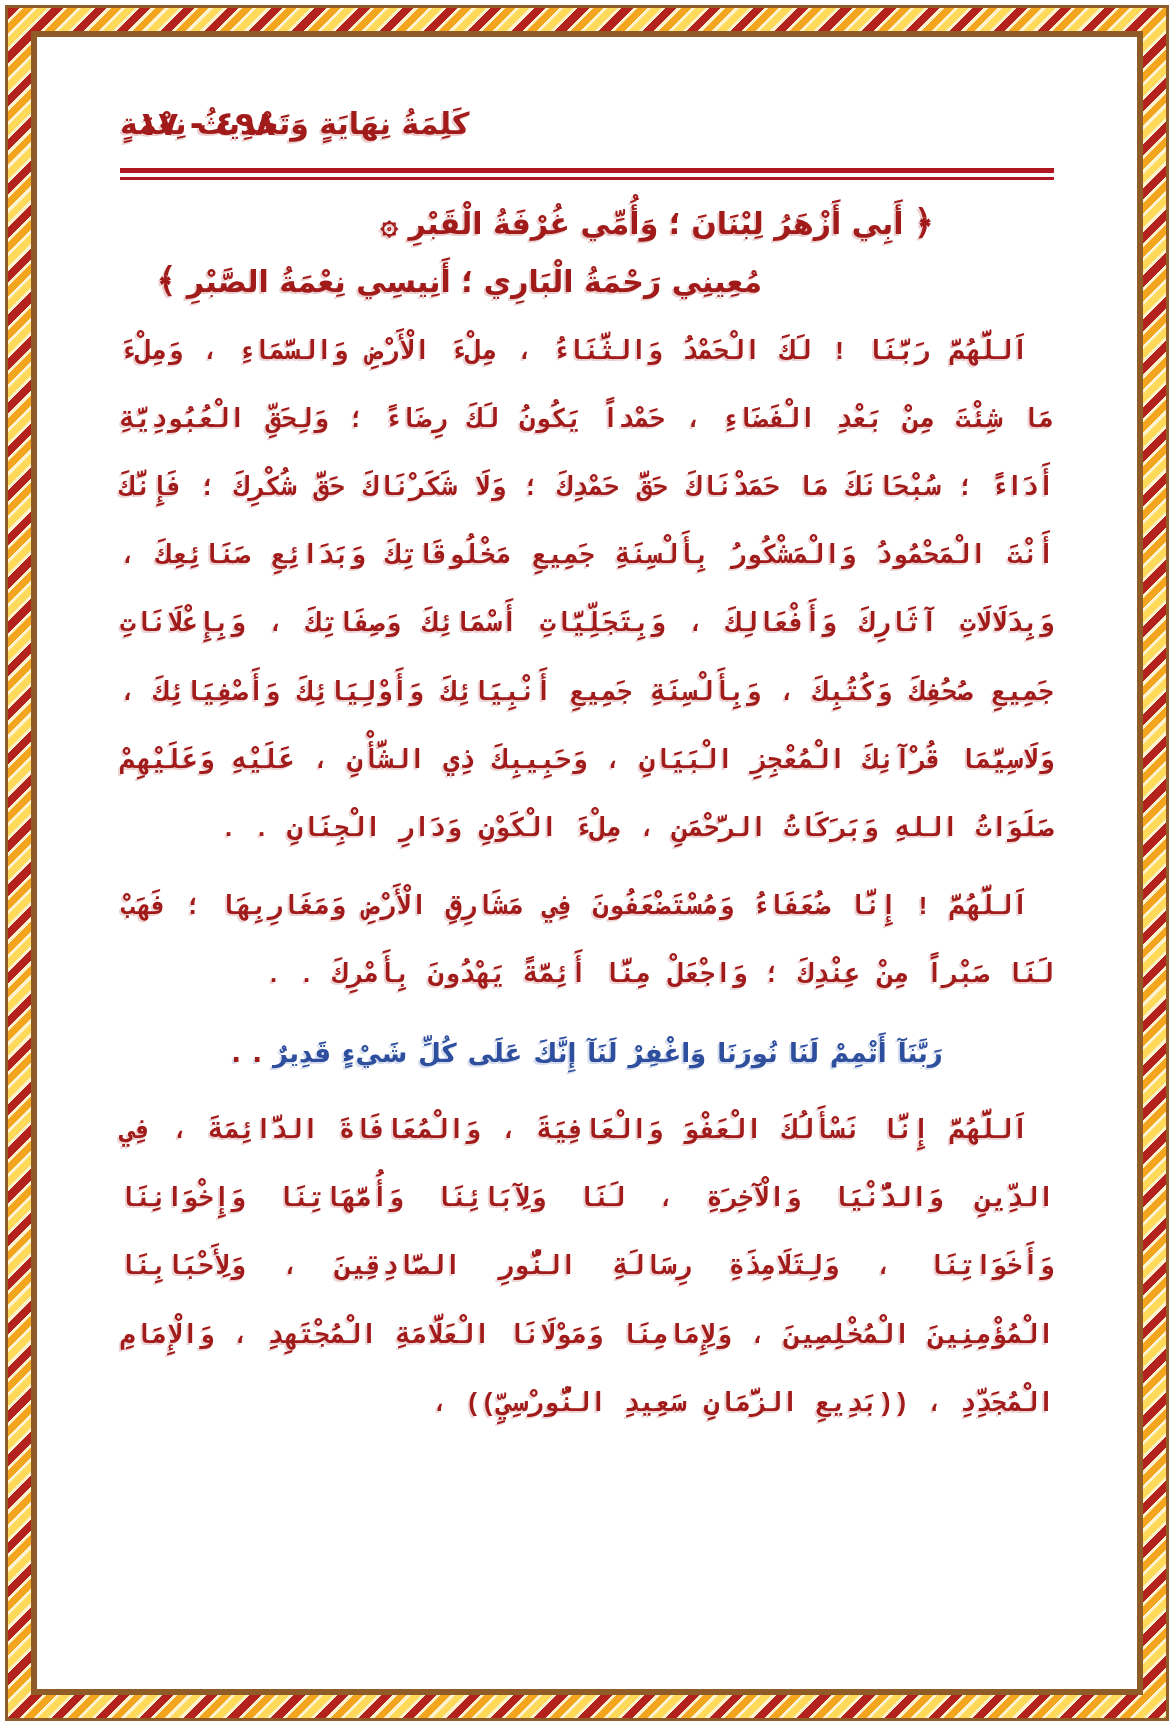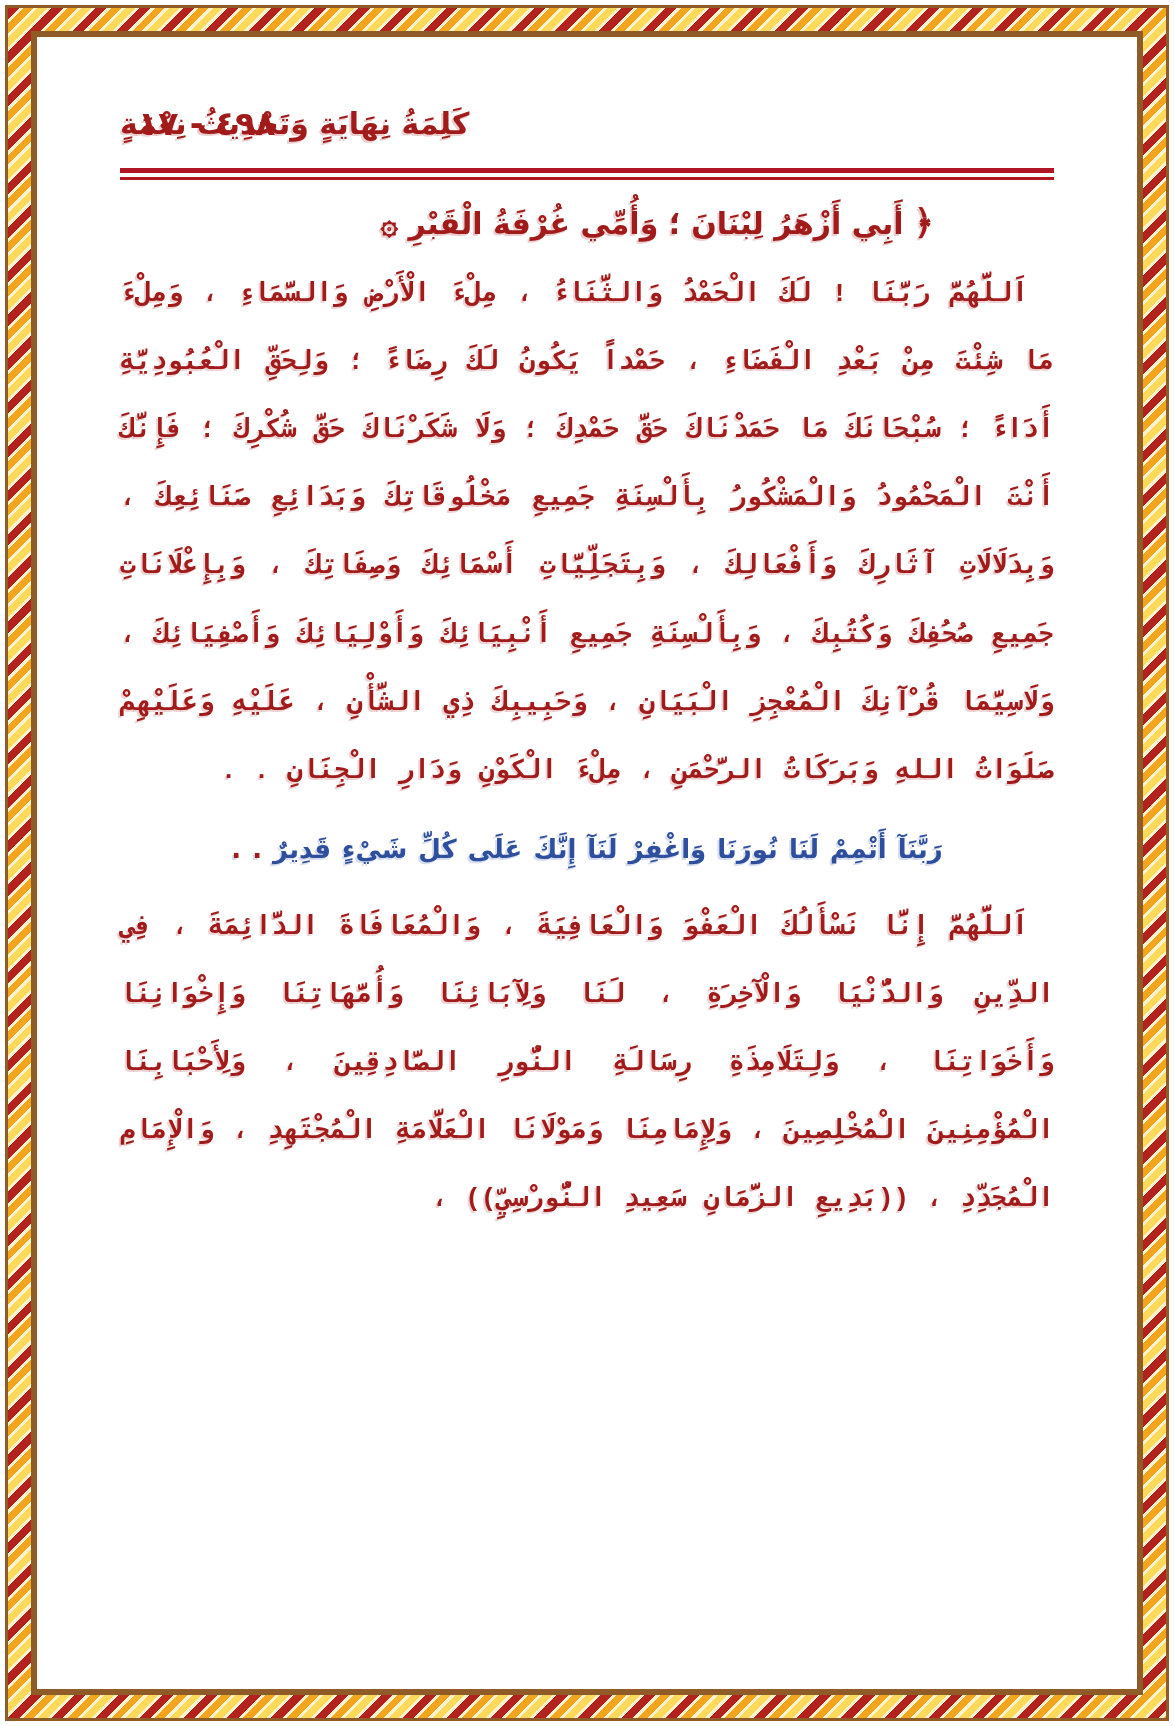--- a/index.html
+++ b/index.html
@@ -95,23 +95,28 @@
       </div>
 
       <div class="rule"></div>
 
       <div class="verse">
         <div class="verse-line first">
           <span class="bracket">﴿</span>
           <span>أَبِي أَزْهَرُ لِبْنَانَ ؛ وَأُمِّي غُرْفَةُ الْقَبْرِ</span>
           <span class="rosette">۞</span>
         </div>
+        <div class="verse-line second">
+          <span>مُعِينِي رَحْمَةُ الْبَارِي ؛ أَنِيسِي نِعْمَةُ الصَّبْرِ</span>
+          <span class="bracket">﴾</span>
+        </div>
       </div>
 
       <div class="body-text">
           <p class="para justify maroon"><span class="seg">اَللَّهُمَّ رَبَّنَا ! لَكَ الْحَمْدُ وَالثَّنَاءُ ، مِلْءَ الْأَرْضِ وَالسَّمَاءِ ، وَمِلْءَ مَا شِئْتَ مِنْ بَعْدِ الْفَضَاءِ ، حَمْداً يَكُونُ لَكَ رِضَاءً ؛ وَلِحَقِّ الْعُبُودِيَّةِ أَدَاءً ؛ سُبْحَانَكَ مَا حَمَدْنَاكَ حَقَّ حَمْدِكَ ؛ وَلَا شَكَرْنَاكَ حَقَّ شُكْرِكَ ؛ فَإِنَّكَ أَنْتَ الْمَحْمُودُ وَالْمَشْكُورُ بِأَلْسِنَةِ جَمِيعِ مَخْلُوقَاتِكَ وَبَدَائِعِ صَنَائِعِكَ ، وَبِدَلَالَاتِ آثَارِكَ وَأَفْعَالِكَ ، وَبِتَجَلِّيَّاتِ أَسْمَائِكَ وَصِفَاتِكَ ، وَبِإِعْلَانَاتِ جَمِيعِ صُحُفِكَ وَكُتُبِكَ ، وَبِأَلْسِنَةِ جَمِيعِ أَنْبِيَائِكَ وَأَوْلِيَائِكَ وَأَصْفِيَائِكَ ، وَلَاسِيَّمَا قُرْآنِكَ الْمُعْجِزِ الْبَيَانِ ، وَحَبِيبِكَ ذِي الشَّأْنِ ، عَلَيْهِ وَعَلَيْهِمْ صَلَوَاتُ اللهِ وَبَرَكَاتُ الرَّحْمَنِ ، مِلْءَ الْكَوْنِ وَدَارِ الْجِنَانِ . .</span></p>
+          <p class="para justify maroon"><span class="seg">اَللَّهُمَّ ! إِنَّا ضُعَفَاءُ وَمُسْتَضْعَفُونَ فِي مَشَارِقِ الْأَرْضِ وَمَغَارِبِهَا ؛ فَهَبْ لَنَا صَبْراً مِنْ عِنْدِكَ ؛ وَاجْعَلْ مِنَّا أَئِمَّةً يَهْدُونَ بِأَمْرِكَ . .</span></p>
           <p class="para center blue"><span class="seg">رَبَّنَآ أَتْمِمْ لَنَا نُورَنَا وَاغْفِرْ لَنَآ إِنَّكَ عَلَى كُلِّ شَيْءٍ قَدِيرٌ</span><span class="seg dots"> . .</span></p>
           <p class="para justify maroon"><span class="seg">اَللَّهُمَّ إِنَّا نَسْأَلُكَ الْعَفْوَ وَالْعَافِيَةَ ، وَالْمُعَافَاةَ الدَّائِمَةَ ، فِي الدِّينِ وَالدُّنْيَا وَالْآخِرَةِ ، لَنَا وَلِآبَائِنَا وَأُمَّهَاتِنَا وَإِخْوَانِنَا وَأَخَوَاتِنَا ، وَلِتَلَامِذَةِ رِسَالَةِ النُّورِ الصَّادِقِينَ ، وَلِأَحْبَابِنَا الْمُؤْمِنِينَ الْمُخْلِصِينَ ، وَلِإِمَامِنَا وَمَوْلَانَا الْعَلَّامَةِ الْمُجْتَهِدِ ، وَالْإِمَامِ الْمُجَدِّدِ ، ((بَدِيعِ الزَّمَانِ سَعِيدِ النُّورْسِيِّ)) ، </span></p>
         </div>
 
     </div>
   </div>
 </div>
 
 </body></html>

